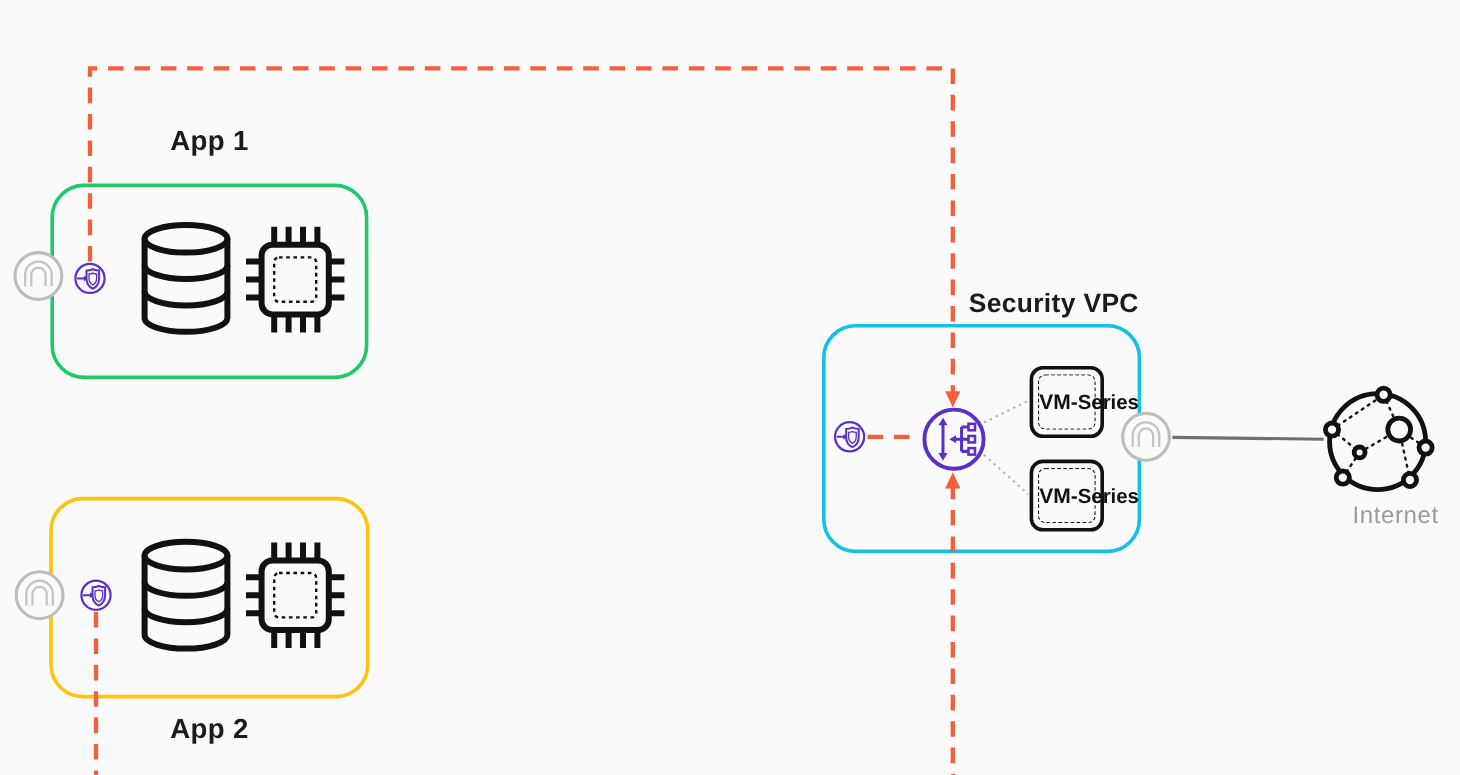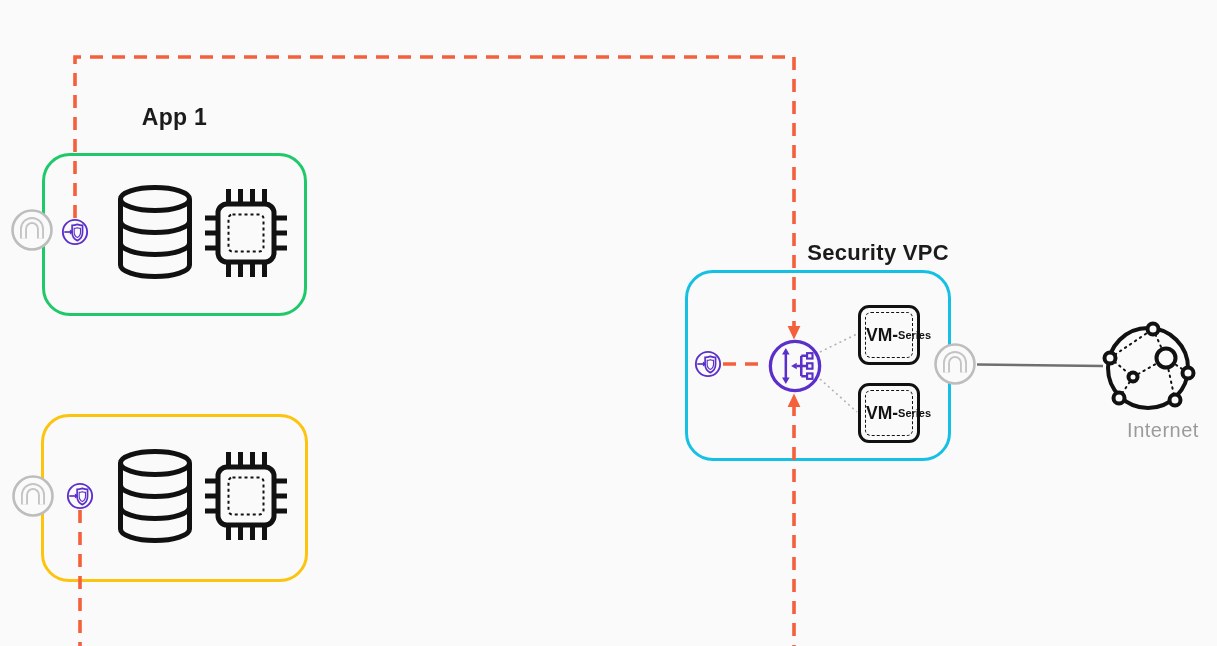--- a/index.html
+++ b/index.html
@@ -15,34 +15,35 @@
   #svpc-label{left:685px;top:206px;width:264px;text-align:right;font-size:22px;}
   #internet-label{left:1105px;top:385px;width:116px;text-align:center;z-index:3;
                   font-size:20px;color:#9b9b9b;font-weight:400;letter-spacing:.5px;position:absolute;}
   #connector-layer{position:absolute;left:0;top:0;z-index:2;}
   .icon{position:absolute;z-index:3;line-height:0;}
   .vm-box{position:absolute;z-index:3;box-sizing:border-box;width:62px;height:60px;
           border:3px solid #111;border-radius:11px;background:#fafafa;padding:4px;}
   .vm-inner{box-sizing:border-box;width:100%;height:100%;border:1.6px dashed #111;border-radius:6px;
             display:flex;align-items:center;justify-content:flex-start;}
   .vm-line1{font-size:17.5px;font-weight:700;color:#111;line-height:17px;}
-  .vm-line2{font-size:11px;font-weight:600;color:#111;line-height:13px;}
+  .vm-line2{font-size:17px;font-weight:600;color:#111;line-height:13px;}
   #vm1{left:858px;top:271px;}
   #vm2{left:858px;top:349px;}
 </style>
 </head>
 <body>
 
 <div id="canvas">
 
   <div id="app1-box" class="group-box"></div>
   <div id="app2-box" class="group-box"></div>
   <div id="svpc-box" class="group-box"></div>
 
   <div id="app1-label" class="group-label">App 1</div>
+  <div id="app2-label" class="group-label">App 2</div>
   <div id="svpc-label" class="group-label">Security VPC</div>
   <div id="internet-label">Internet</div>
 
   <svg id="connector-layer" width="1217" height="646" viewBox="0 0 1217 646">
     <g stroke="#f4603c" stroke-width="3.6" fill="none" stroke-dasharray="13 9">
       <path d="M75,184 L75,23 L794,23 L794,293"></path>
     </g>
     <g stroke="#f4603c" stroke-width="3.6" fill="none" stroke-dasharray="13 9">
       <path d="M80,476 L80,633 L794,633 L794,372"></path>
     </g>

